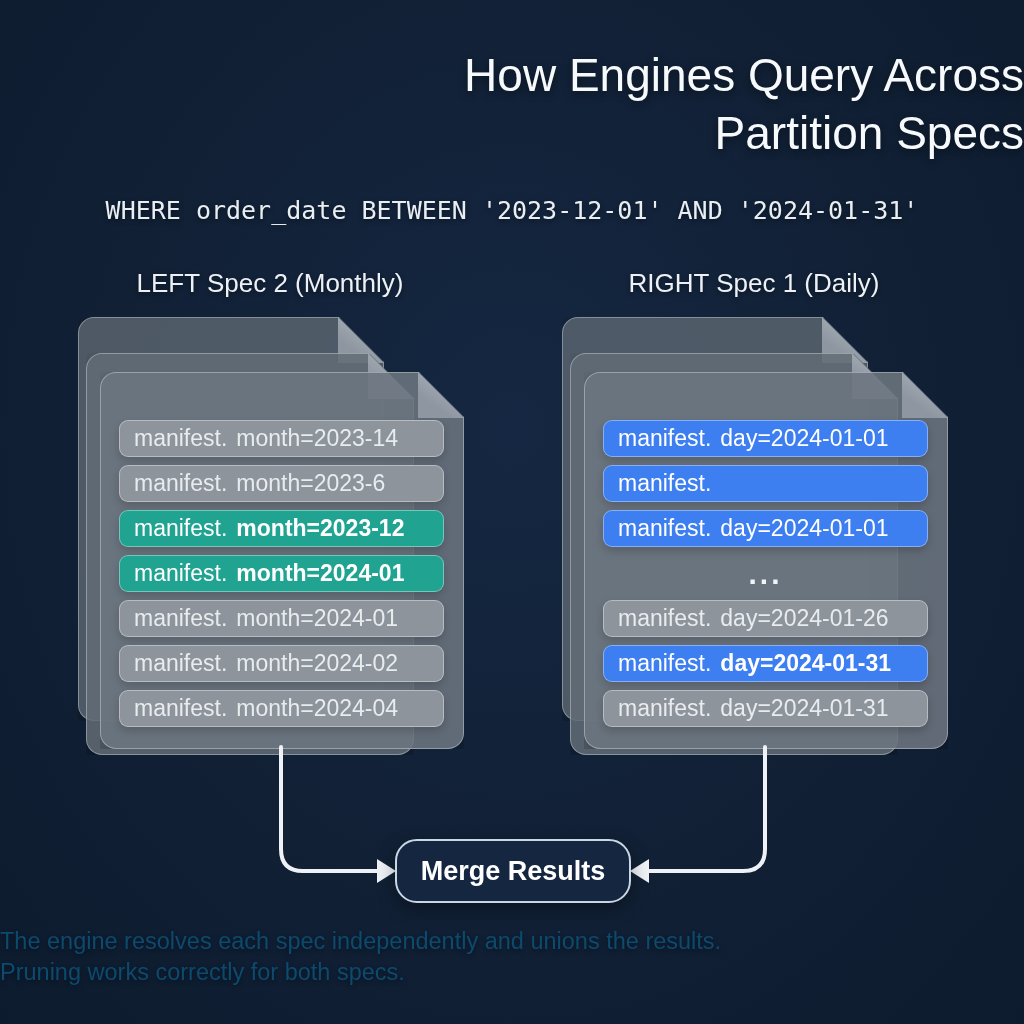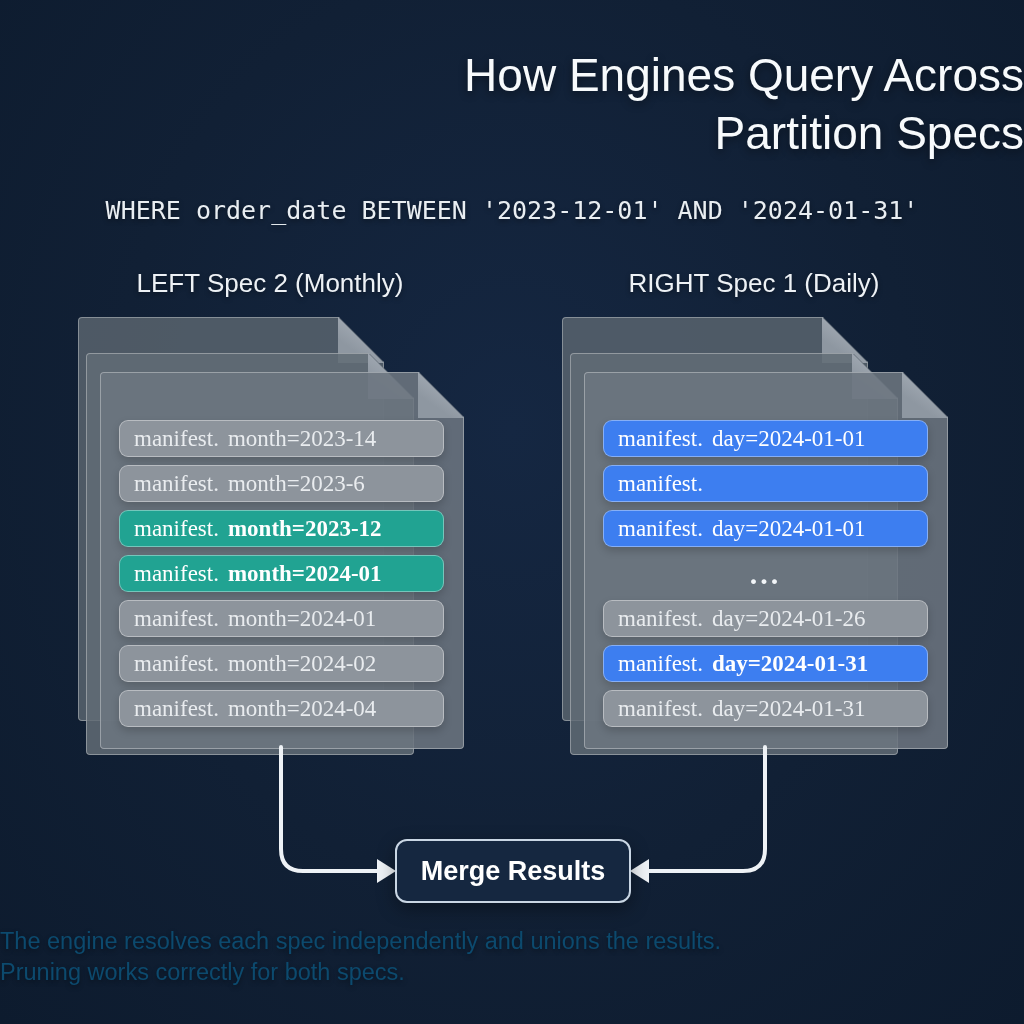--- a/index.html
+++ b/index.html
@@ -32,25 +32,24 @@
   }
   .col-header .strong{font-weight:400;}
   .hdr-left{left:78px;}
   .hdr-right{left:562px;}
 
   
   .stack{top:317px;width:384px;height:430px;}
   .stack-left{left:78px;}
   .stack-right{left:562px;}
   .card{
-    position:absolute;border-radius:4px;
+    position:absolute;border-radius:16px;
     border:1px solid rgba(255,255,255,0.32);
     clip-path:polygon(0 0, calc(100% - 45px) 0, 100% 45px, 100% 100%, 0 100%);
     box-shadow:0 12px 26px rgba(0,0,0,0.30);
-    font-family:Liberation Serif, serif;
   }
   .card::after{
     content:"";position:absolute;top:-1px;right:-1px;width:46px;height:46px;
     background:linear-gradient(215deg,#b3bac3 0%,#8e97a1 70%);
     clip-path:polygon(0 0, 100% 100%, 0 100%);
   }
   .card-back{left:0;top:0;width:304px;height:402px;background:rgba(92,102,112,0.82);}
   .card-mid{left:8px;top:36px;width:326px;height:400px;background:rgba(98,108,118,0.85);}
   .card-front{left:22px;top:55px;width:362px;height:375px;background:rgba(108,117,127,0.88);}
 
@@ -71,21 +70,21 @@
     height:37px;margin-bottom:8px;display:flex;align-items:center;justify-content:center;
     font-size:30px;font-weight:700;letter-spacing:3px;color:#f2f5f8;
   }
 
   
   .connectors{left:0;top:745px;width:1024px;height:170px;pointer-events:none;}
 
   
   .merge-box{
     left:395px;top:839px;width:236px;height:64px;box-sizing:border-box;
-    border:2px solid #c9d6e4;border-radius:12px;background:#152740;
+    border:2px solid #c9d6e4;border-radius:22px;background:#152740;
     display:flex;align-items:center;justify-content:center;
     font-size:27px;font-weight:700;color:#ffffff;
     box-shadow:0 6px 18px rgba(0,0,0,0.35);
   }
 
   
   .caption{
     top:926px;left:0;width:1024px;
     font-size:23.5px;line-height:31px;color:#0c4a6e;
     text-shadow:0 2px 5px rgba(0,0,0,0.4);

